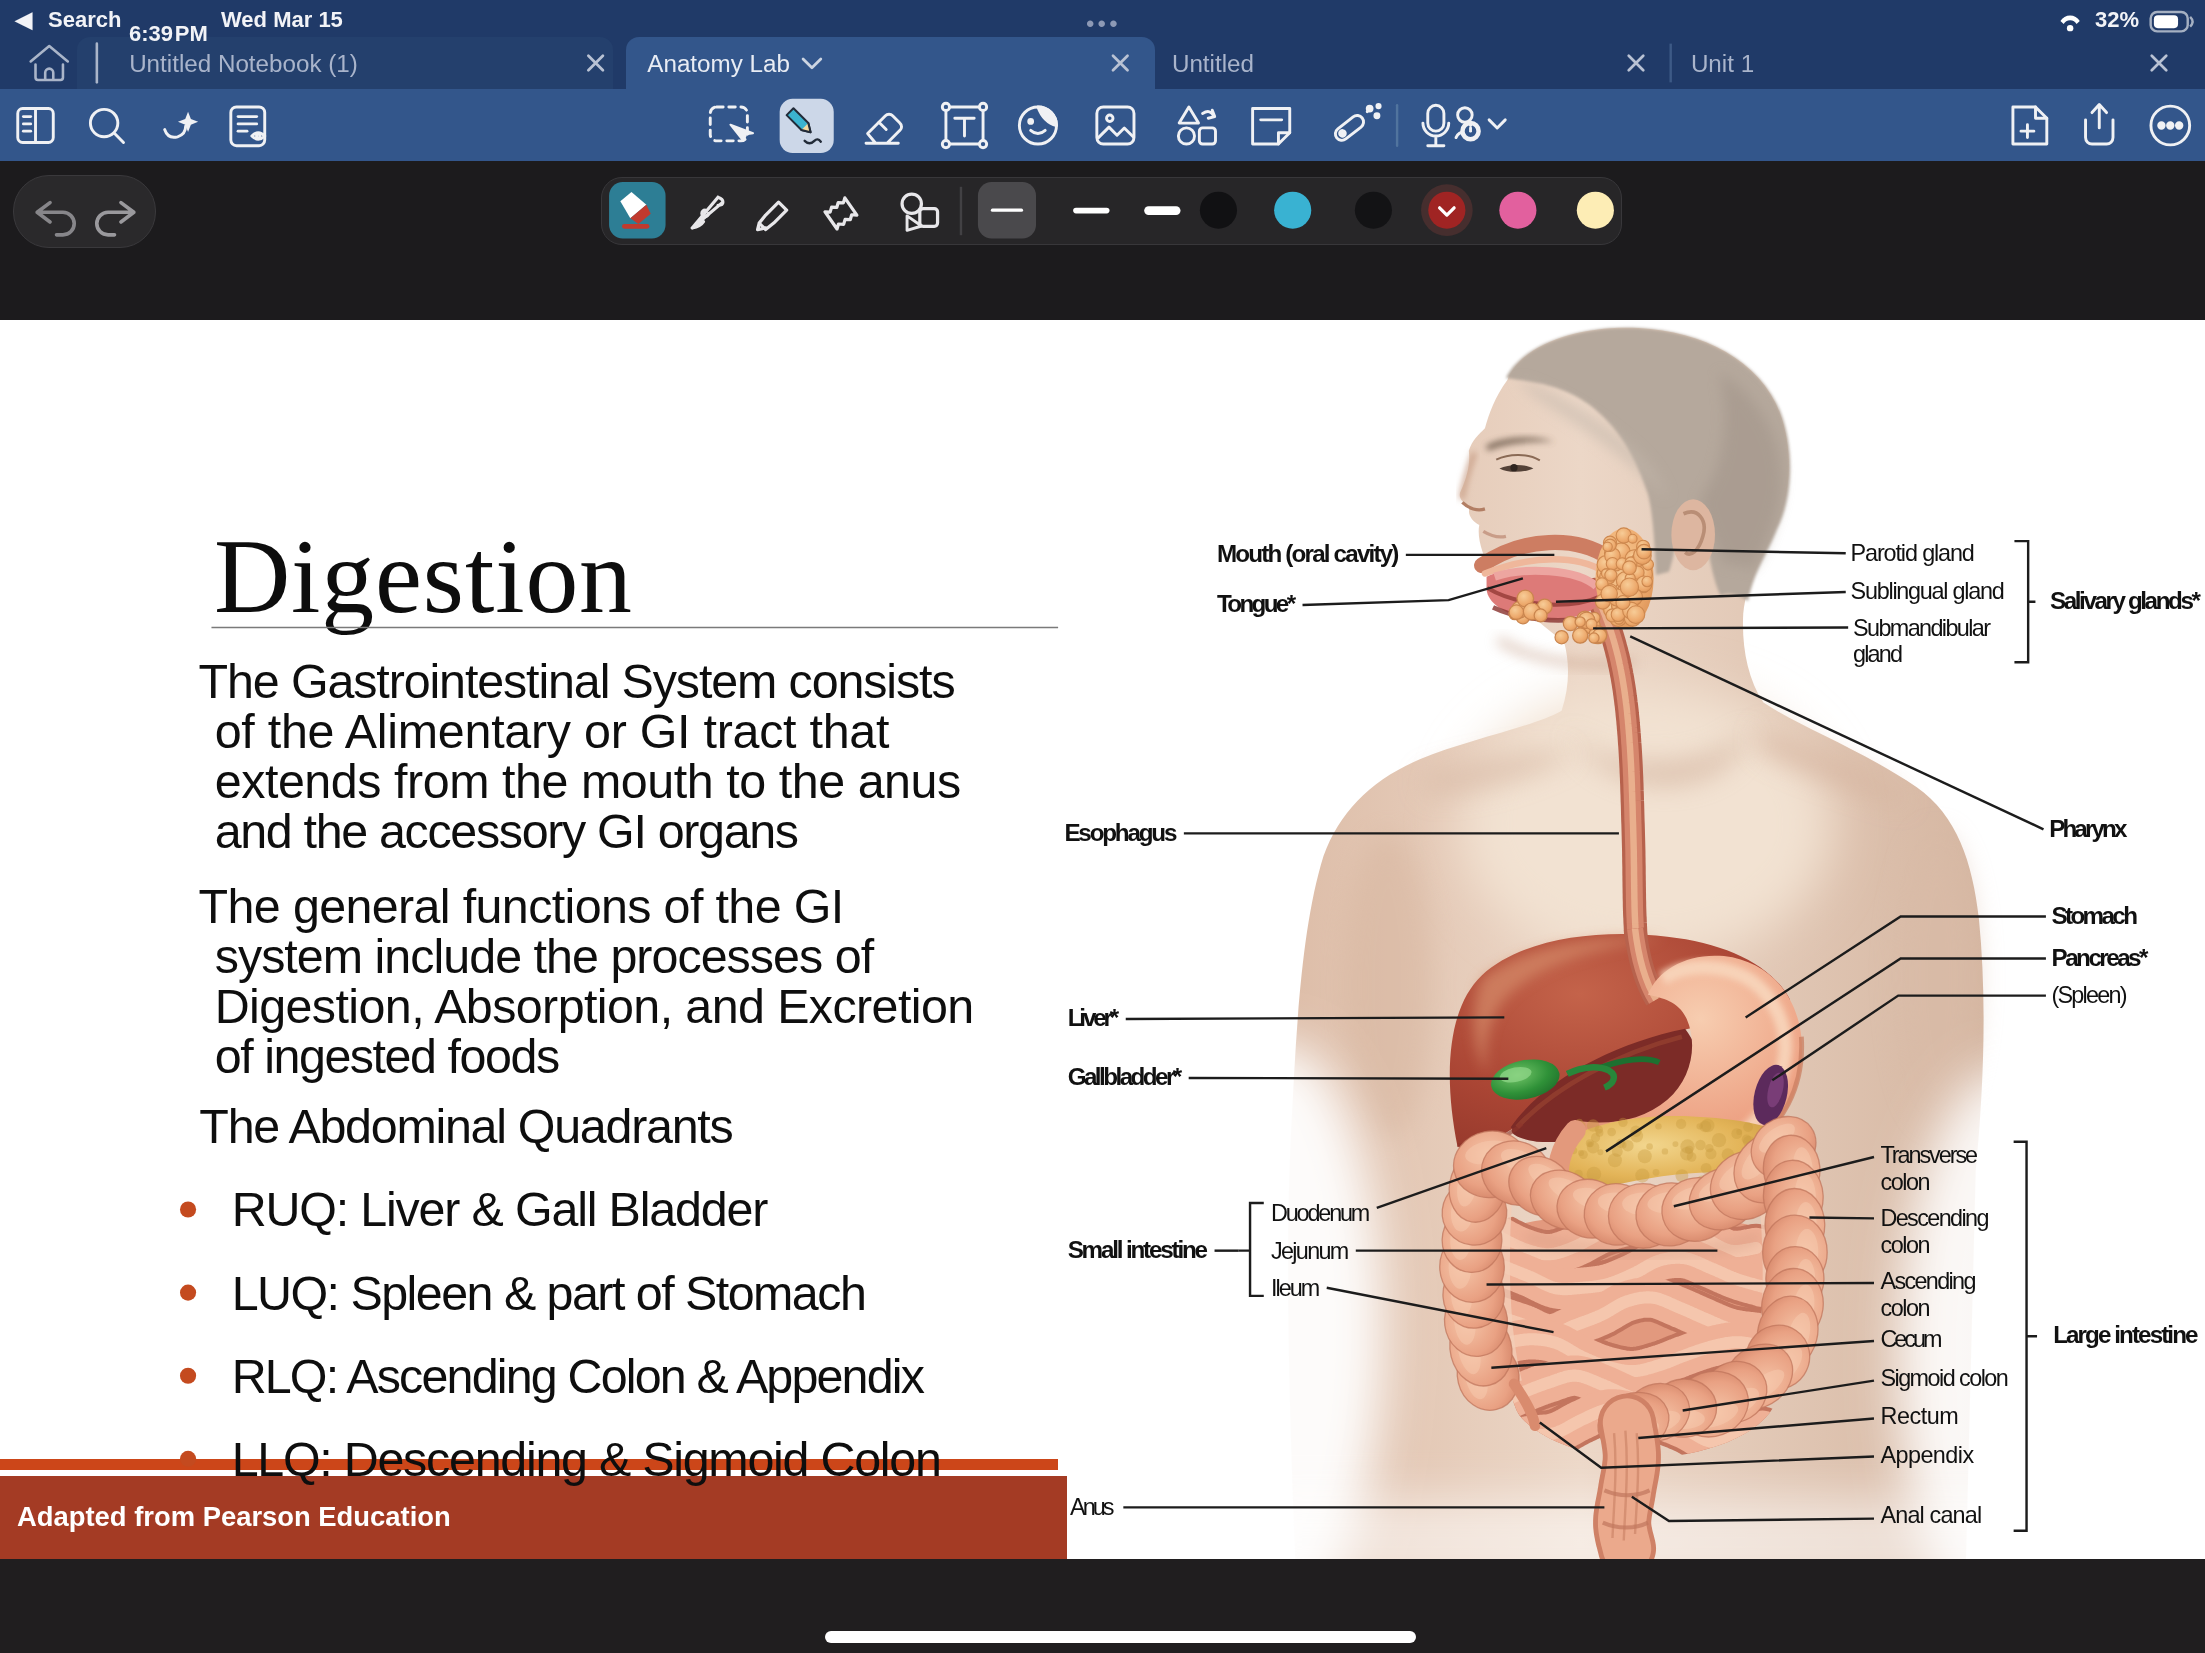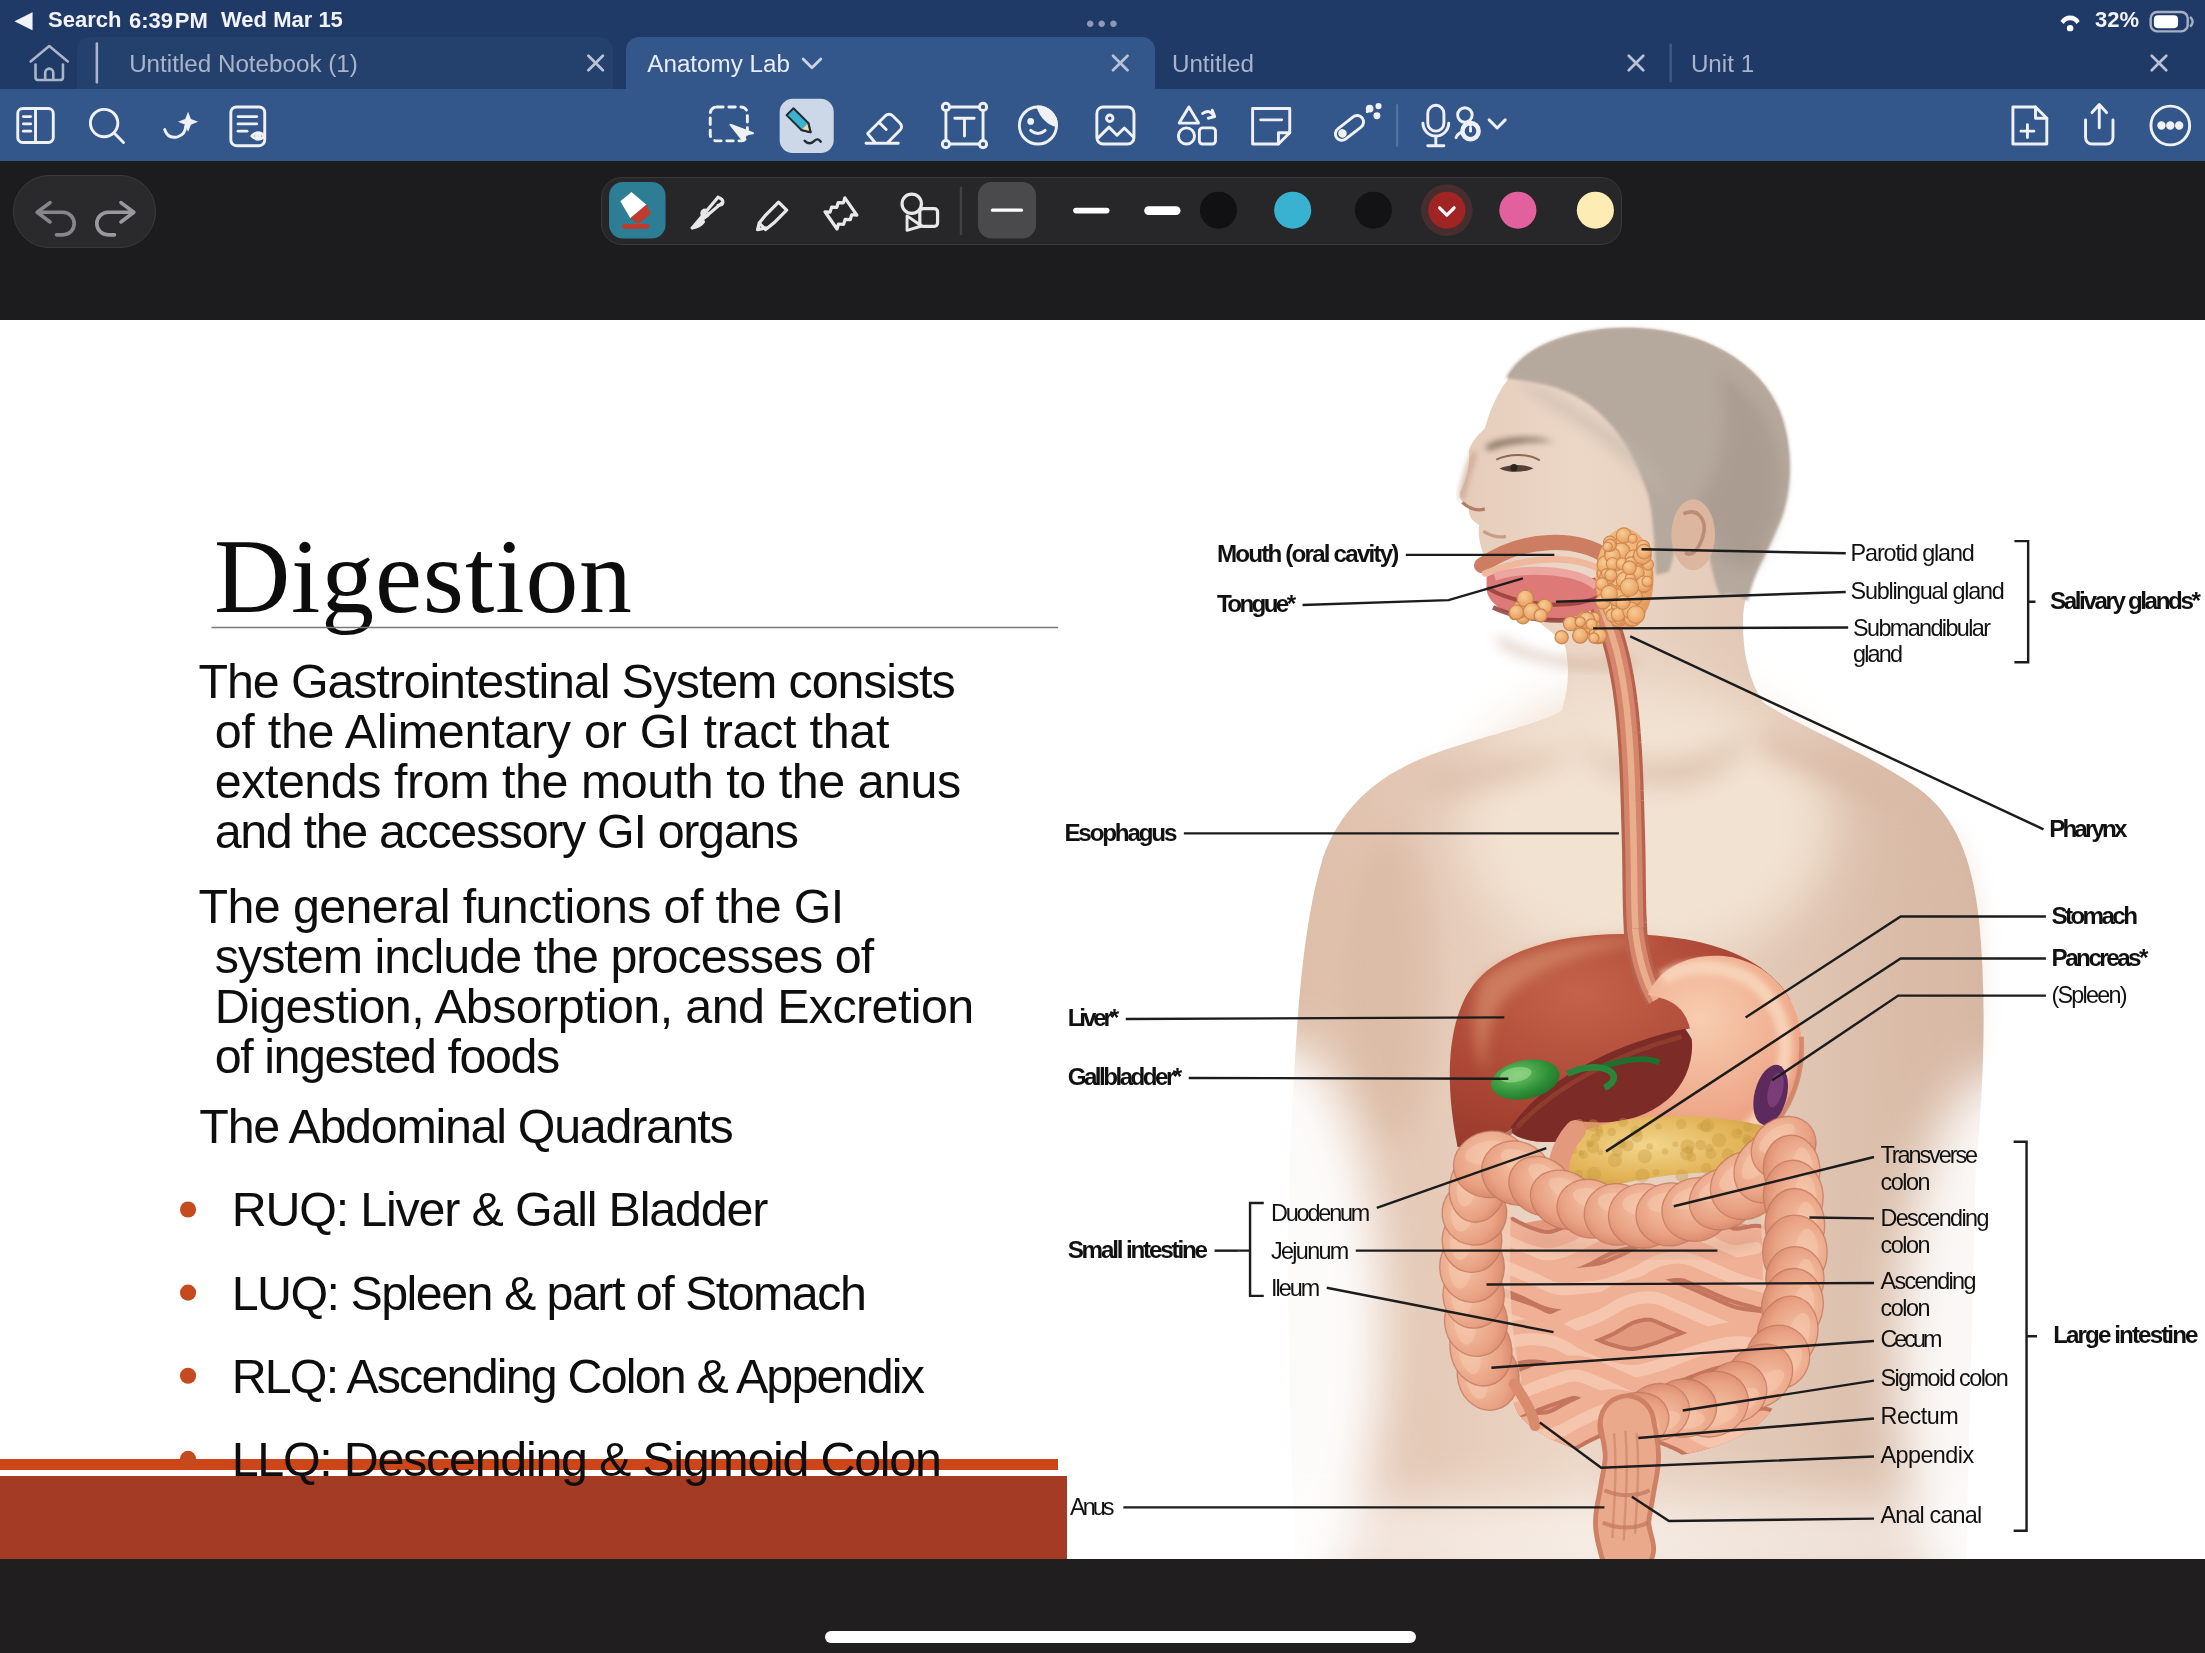--- a/index.html
+++ b/index.html
@@ -18,21 +18,21 @@
 .statxt{color:#f2f3f7;font-size:22px;font-weight:bold}
 </style></head><body>
 <div id="page">
   <div class="abs" id="navy"></div>
   <div class="abs" id="nbtab"></div>
   <div class="abs" id="activetab"></div>
   <div class="abs" id="toolbar"></div>
 
   <div class="abs statxt" style="left:15.3px;top:6.5px">◀</div>
   <div class="abs statxt" style="left:48px;top:6.5px">Search</div>
-  <div class="abs statxt" style="left:129px;top:8px">6:39 PM</div>
+  <div class="abs statxt" style="left:129px;top:21px">6:39 PM</div>
   <div class="abs statxt" style="left:221px;top:6.5px">Wed Mar 15</div>
   <div class="abs" style="left:1086px;top:9.7px;color:#8d99b5;font-size:24px;letter-spacing:3.2px">•••</div>
   <div class="abs statxt" style="left:2095px;top:6.5px">32%</div>
   <svg class="abs" style="left:2054px;top:8px" width="145" height="27.4" viewBox="0 0 180 34">
     <g stroke="#fff" fill="#fff">
       <path d="M16 26 a 9 9 0 0 1 8 -3 a 9 9 0 0 1 8 3" fill="none" stroke-width="0"></path>
       <path d="M8 16 a14 14 0 0 1 24 0 l-4 4 a9 9 0 0 0-16 0 z" stroke="none"></path>
       <circle cx="20" cy="25" r="4" stroke="none"></circle>
       <rect x="120" y="5" width="46" height="24" rx="8" fill="none" stroke-width="3" opacity=".6"></rect>
       <rect x="124" y="9" width="30" height="16" rx="5" stroke="none"></rect>
@@ -215,20 +215,21 @@
     <circle cx="1048" cy="41" r="32" fill="#462e2e"></circle>
     <circle cx="1048" cy="41" r="23" fill="#a02423"></circle>
     <path d="M1039 38 l9 9 l9 -9" stroke="#fff" stroke-width="4" fill="none" stroke-linecap="round" stroke-linejoin="round"></path>
     <circle cx="1136" cy="41" r="23" fill="#e2609e"></circle>
     <circle cx="1232" cy="41" r="23" fill="#fdedb5"></circle>
   </svg>
   <div class="abs" id="slide"></div>
 
   <div class="abs" style="left:0;top:1459px;width:1058px;height:10.5px;background:#cc4619"></div>
   <div class="abs" style="left:0;top:1476px;width:1067px;height:83px;background:#a43b24"></div>
+  <div class="abs" style="left:17px;top:1501px;width:565px;color:#fff;font-weight:bold;font-size:27.4px">Adapted from Pearson Education</div>
 
   <svg class="abs" style="left:0;top:320px" width="2205" height="1239" viewBox="0 396 2732 1535" id="slidesvg">
     <text x="265" y="758" font-family="Liberation Serif,serif" font-size="131" textLength="518" fill="#0d0d0d">Digestion</text>
     <line x1="262" y1="777" x2="1311" y2="777" stroke="#7a7a7a" stroke-width="2"></line>
     <g font-size="60" fill="#0e0e0e">
       <text x="246" y="864" textLength="938">The Gastrointestinal System consists</text>
       <text x="266" y="926" textLength="836">of the Alimentary or GI tract that</text>
       <text x="266" y="988" textLength="925">extends from the mouth to the anus</text>
       <text x="266" y="1050" textLength="724">and the accessory GI organs</text>
       <text x="246" y="1143" textLength="800">The general functions of the GI</text>

